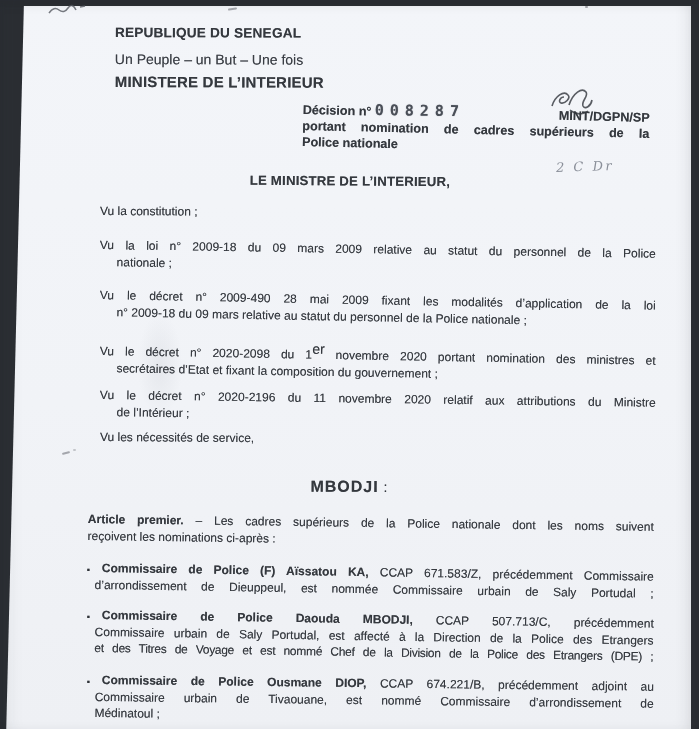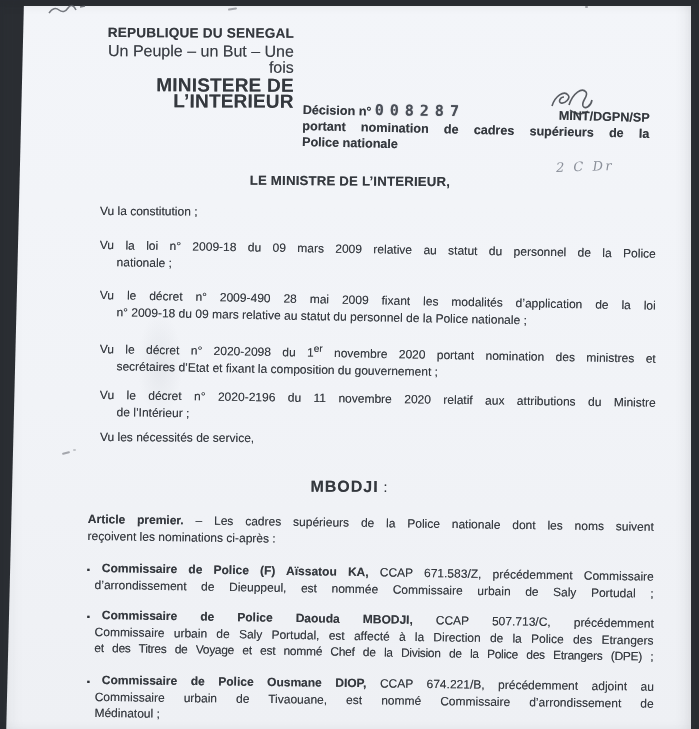--- a/index.html
+++ b/index.html
@@ -17,44 +17,44 @@
   .edge-left{left:0;top:0;width:24px;height:729px;background:#2b2e33;
     clip-path:polygon(0 0,100% 0,26% 100%,0 100%);}
   .vignette{left:0;top:0;width:699px;height:729px;pointer-events:none;
     box-shadow:inset -16px 0 20px -14px rgba(40,44,50,.30),
                inset 18px 0 22px -18px rgba(40,44,50,.18),
                inset 0 10px 14px -10px rgba(40,44,50,.22);}
   
   .blk{transform-origin:top left;line-height:16.5px;font-size:12px;
        text-shadow:0 0 .5px rgba(52,56,62,.55);}
   .just{text-align:justify;text-align-last:justify;}
-  .header-blk{left:82px;top:25px;width:212px;text-align:right;transform:rotate(.2deg);}
+  .header-blk{left:115px;top:25px;width:212px;text-align:left;transform:rotate(.2deg);}
   .country{font-size:13.6px;letter-spacing:.2px;}
-  .motto{font-size:16px;margin-top:1px;color:#3a3e45;}
-  .ministry{font-size:19px;margin-top:1px;letter-spacing:.2px;}
+  .motto{font-size:14px;margin-top:9px;color:#3a3e45;}
+  .ministry{font-size:15px;margin-top:7px;letter-spacing:.2px;}
   .decision-blk{left:303px;top:101px;width:347px;transform:rotate(1.3deg);font-size:12.6px;line-height:16px;}
   .dec-l1{display:flex;align-items:baseline;white-space:nowrap;}
   .dec-ref{margin-left:auto;}
   .stamp{font-family:"DejaVu Sans Mono",monospace;font-weight:700;font-size:15px;
     letter-spacing:6px;color:#4a4f58;margin-left:3px;display:inline-block;
     transform:translateY(-1px) rotate(-.6deg);text-shadow:0 0 1px rgba(74,79,88,.55);}
   .handnote{left:556px;top:158px;width:110px;font-family:"DejaVu Serif",serif;font-style:italic;
     font-size:13px;letter-spacing:2.5px;color:#8a8f99;transform:rotate(-2deg);text-shadow:none;}
   .salutation{left:140px;top:172px;width:420px;text-align:center;font-size:13.2px;
     transform:rotate(.4deg);letter-spacing:.2px;}
   .recital{left:100px;width:556px;}
   .recital .wrap{padding-left:17px;}
   .decide-blk{left:0;top:477px;width:699px;text-align:center;font-size:16px;letter-spacing:1px;transform:rotate(.3deg);}
   .decide-colon{font-weight:400;font-size:14px;}
   .article-blk{left:88px;top:511px;width:566px;transform:rotate(.8deg);}
   .bullet{left:102px;width:552px;}
   .bullet .marker{position:absolute;left:-15px;top:2px;font-size:9px;color:#2f3338;}
   .bullet .wrap{margin-left:-7px;}
   .l-tight{letter-spacing:-.3px;}
-  sup{font-size:10px;}
+  sup{font-size:14px;}
   
   .speck{background:rgba(70,74,82,.45);border-radius:1px;}
   .smudge{left:128px;top:290px;width:64px;height:150px;
     background:radial-gradient(closest-side,rgba(120,126,138,.10),transparent 70%);}
   svg{display:block;}
 </style>
 </head>
 <body>
 
 <div class="canvas">

